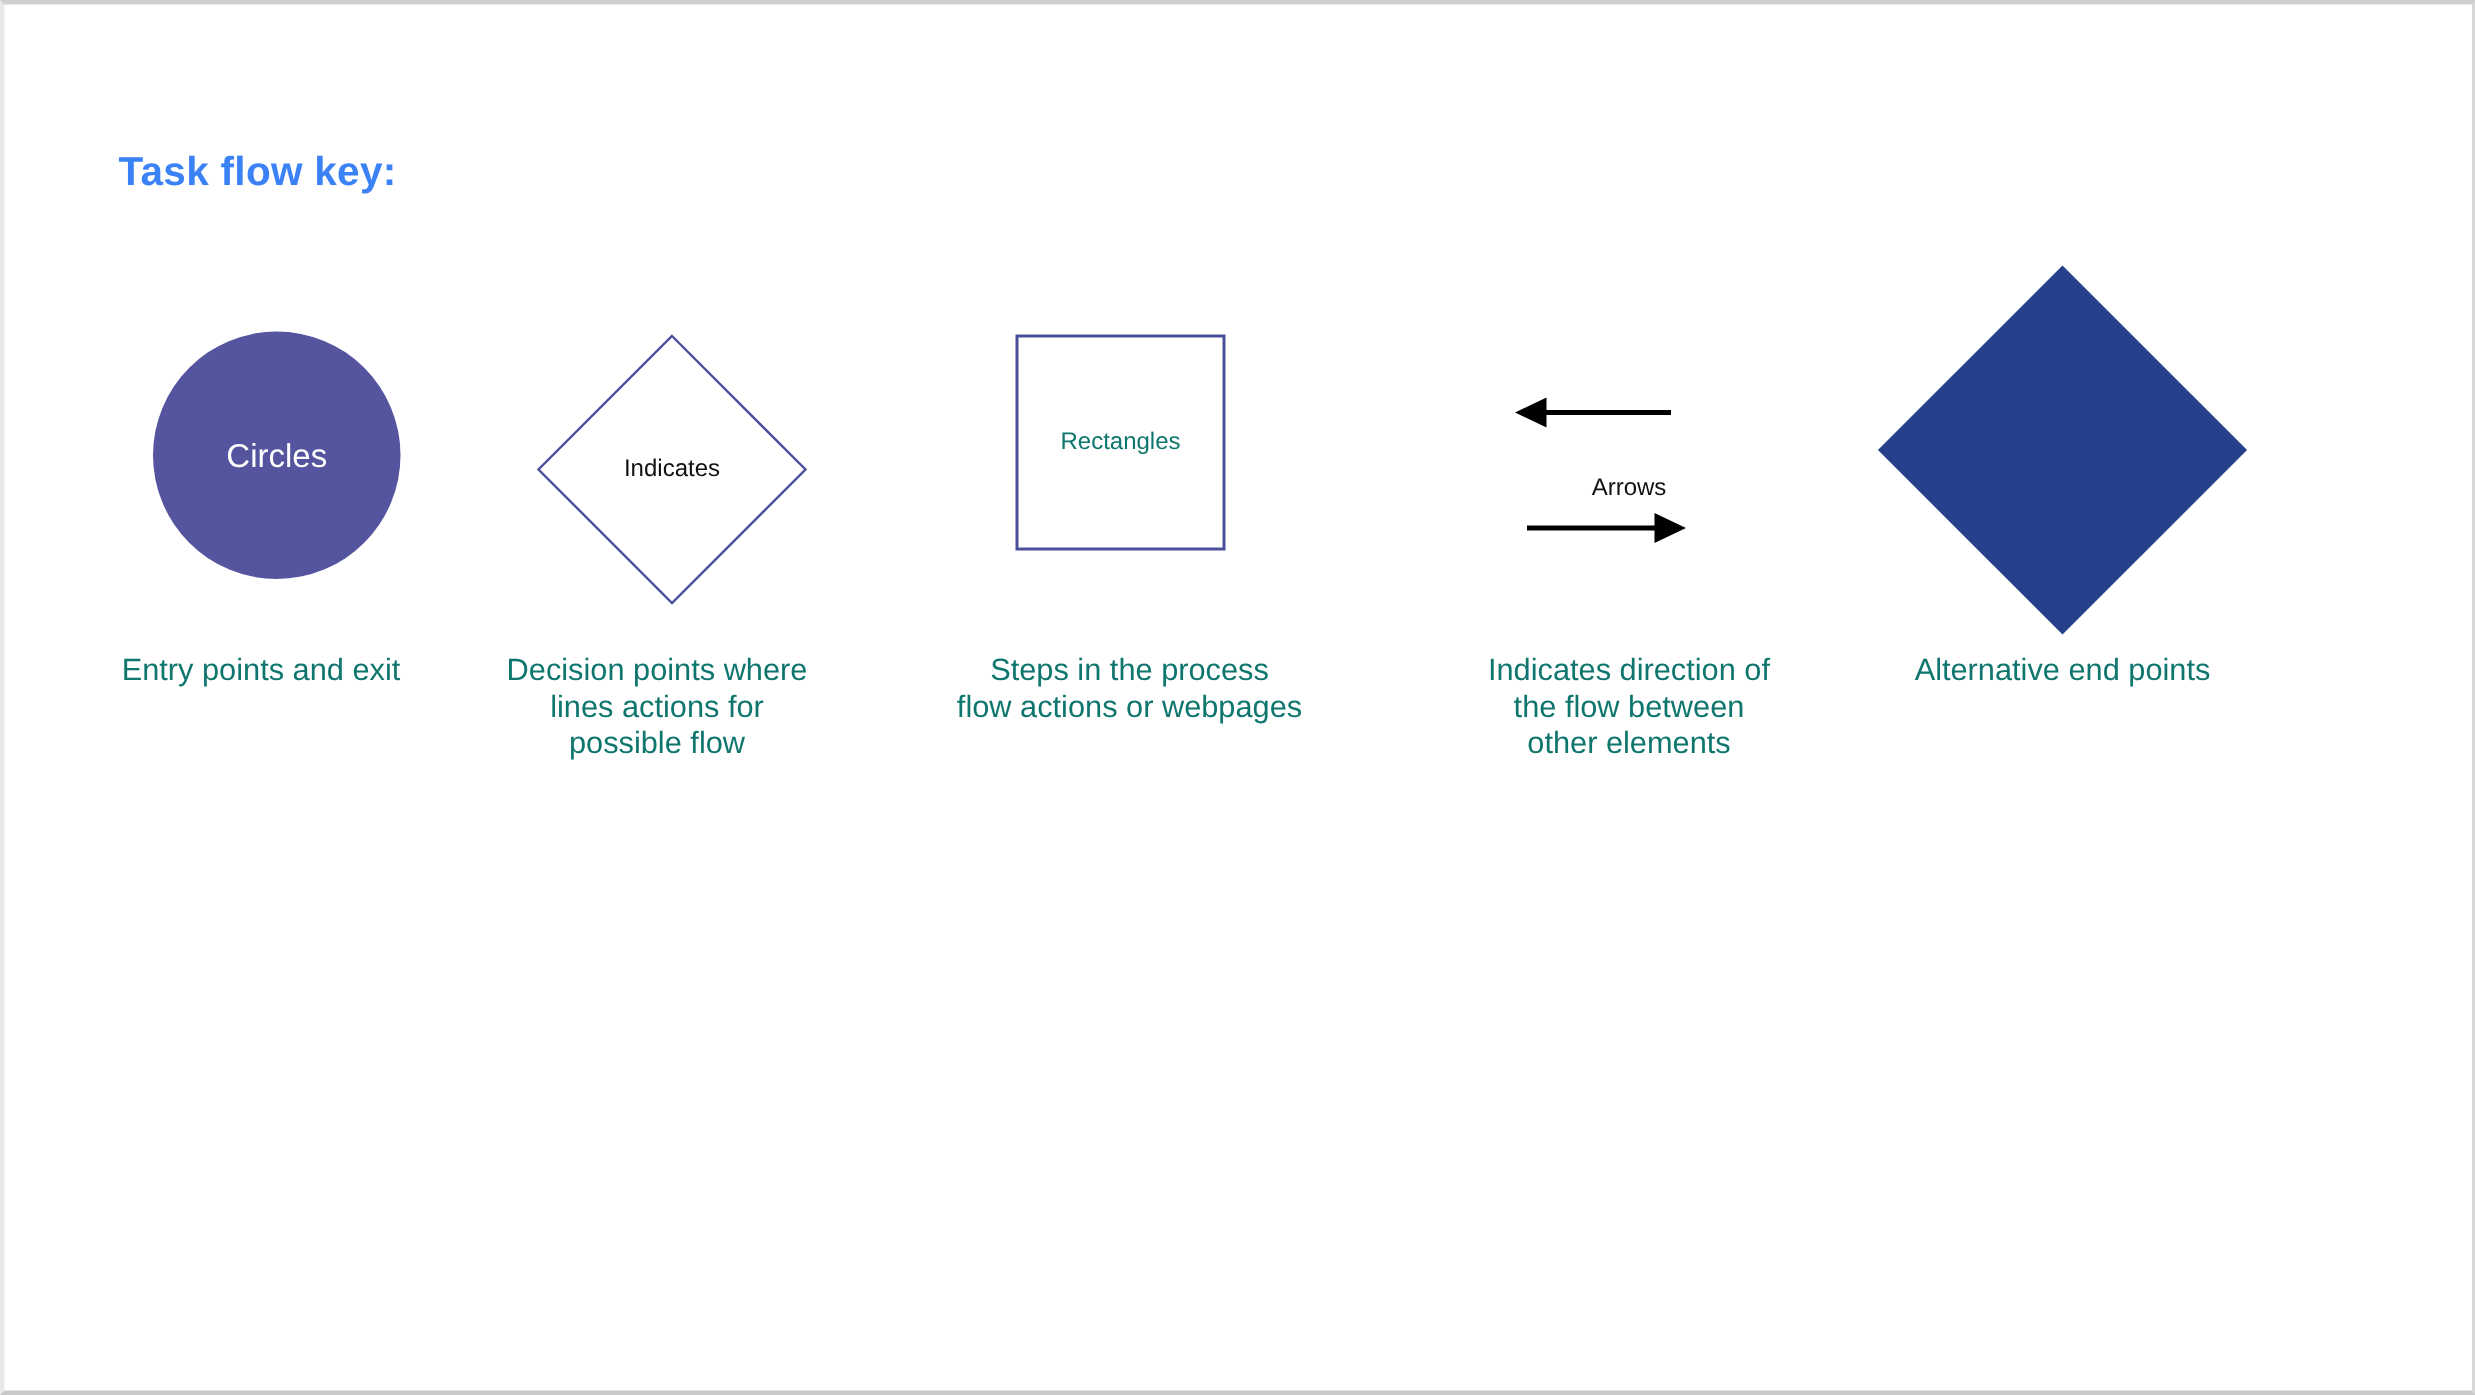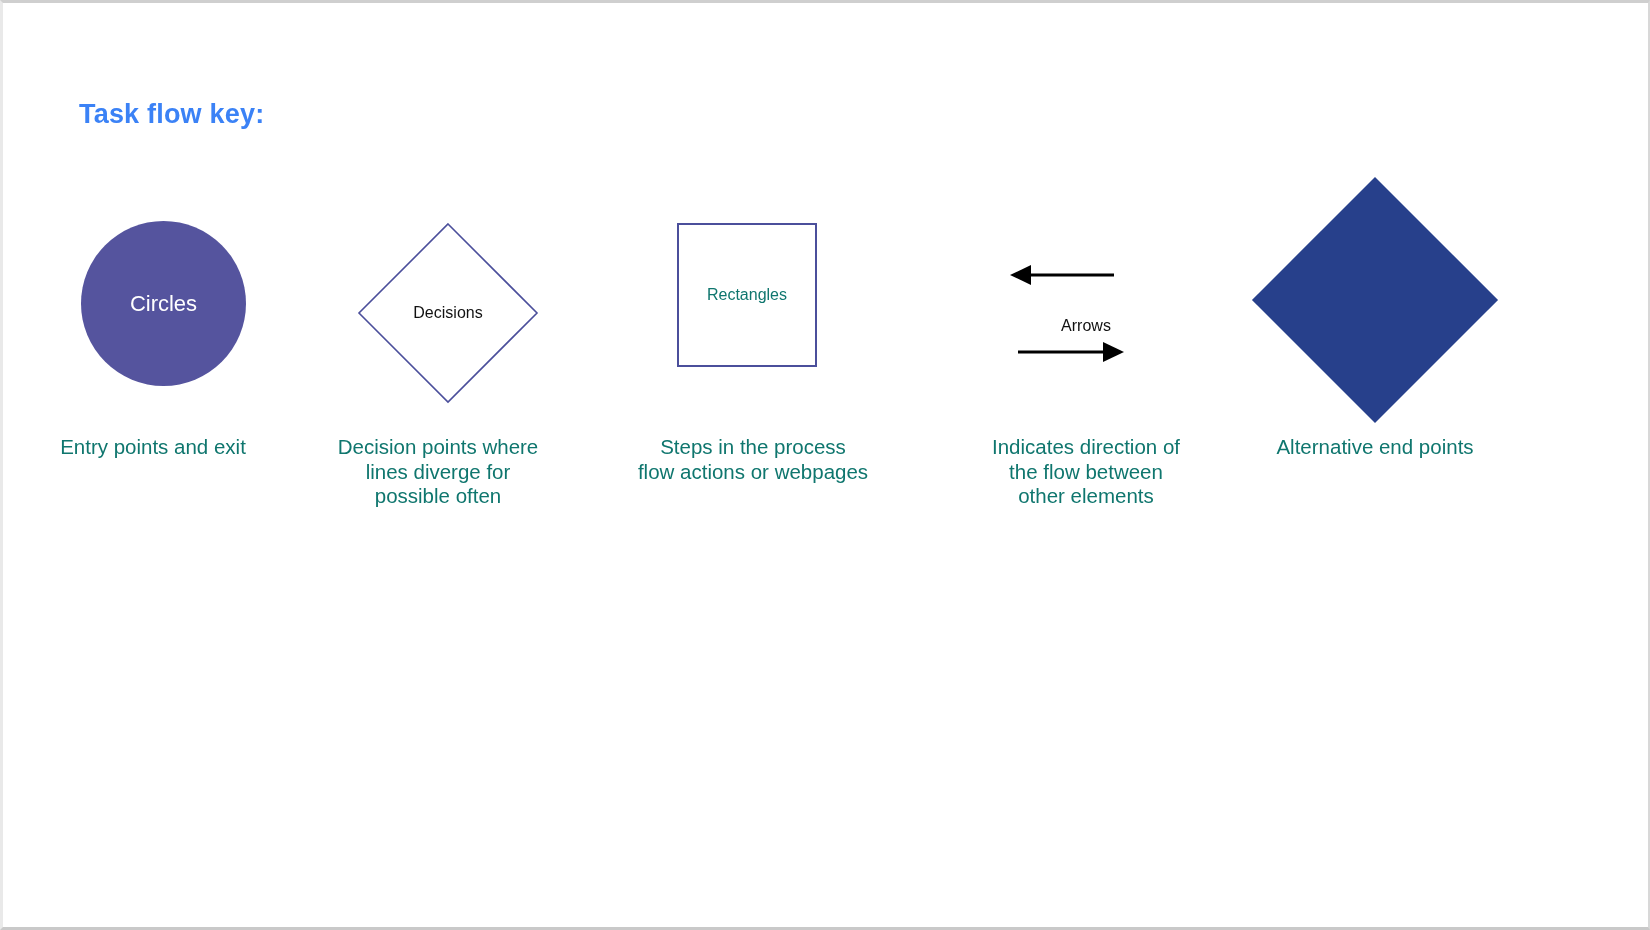--- a/index.html
+++ b/index.html
@@ -162,44 +162,44 @@
     transform: rotate(45deg);
   }
 </style>
 </head>
 <body>
 
 <div id="canvas">
 
   <div id="title">Task flow key:</div>
 
-  <div class="legend-item" style="left:0;">
+  <div class="legend-item" style="left:21px;">
     <div class="shape-area">
       <div class="circle-shape">
         <span class="circle-label">Circles</span>
       </div>
     </div>
     <div class="caption">
       <span class="cap-line">Entry points and exit</span>
     </div>
   </div>
 
   <div class="legend-item" style="left:285px;">
     <div class="shape-area">
       <div class="diamond-outline-wrap">
         <svg viewBox="0 0 184 184">
           <polygon points="92,3 181,92 92,181 3,92" fill="#ffffff" stroke="#4b4f9b" stroke-width="1.6"></polygon>
         </svg>
-        <div class="diamond-outline-label">Decisions</div>
+        <div class="diamond-outline-label">Indicates</div>
       </div>
     </div>
     <div class="caption">
       <span class="cap-line">Decision points where</span>
-      <span class="cap-line">lines diverge for</span>
-      <span class="cap-line">possible often</span>
+      <span class="cap-line">lines actions for</span>
+      <span class="cap-line">possible flow</span>
     </div>
   </div>
 
   <div class="legend-item" style="left:600px;">
     <div class="shape-area">
       <div class="rect-shape">
         <span class="rect-label">Rectangles</span>
       </div>
     </div>
     <div class="caption">

